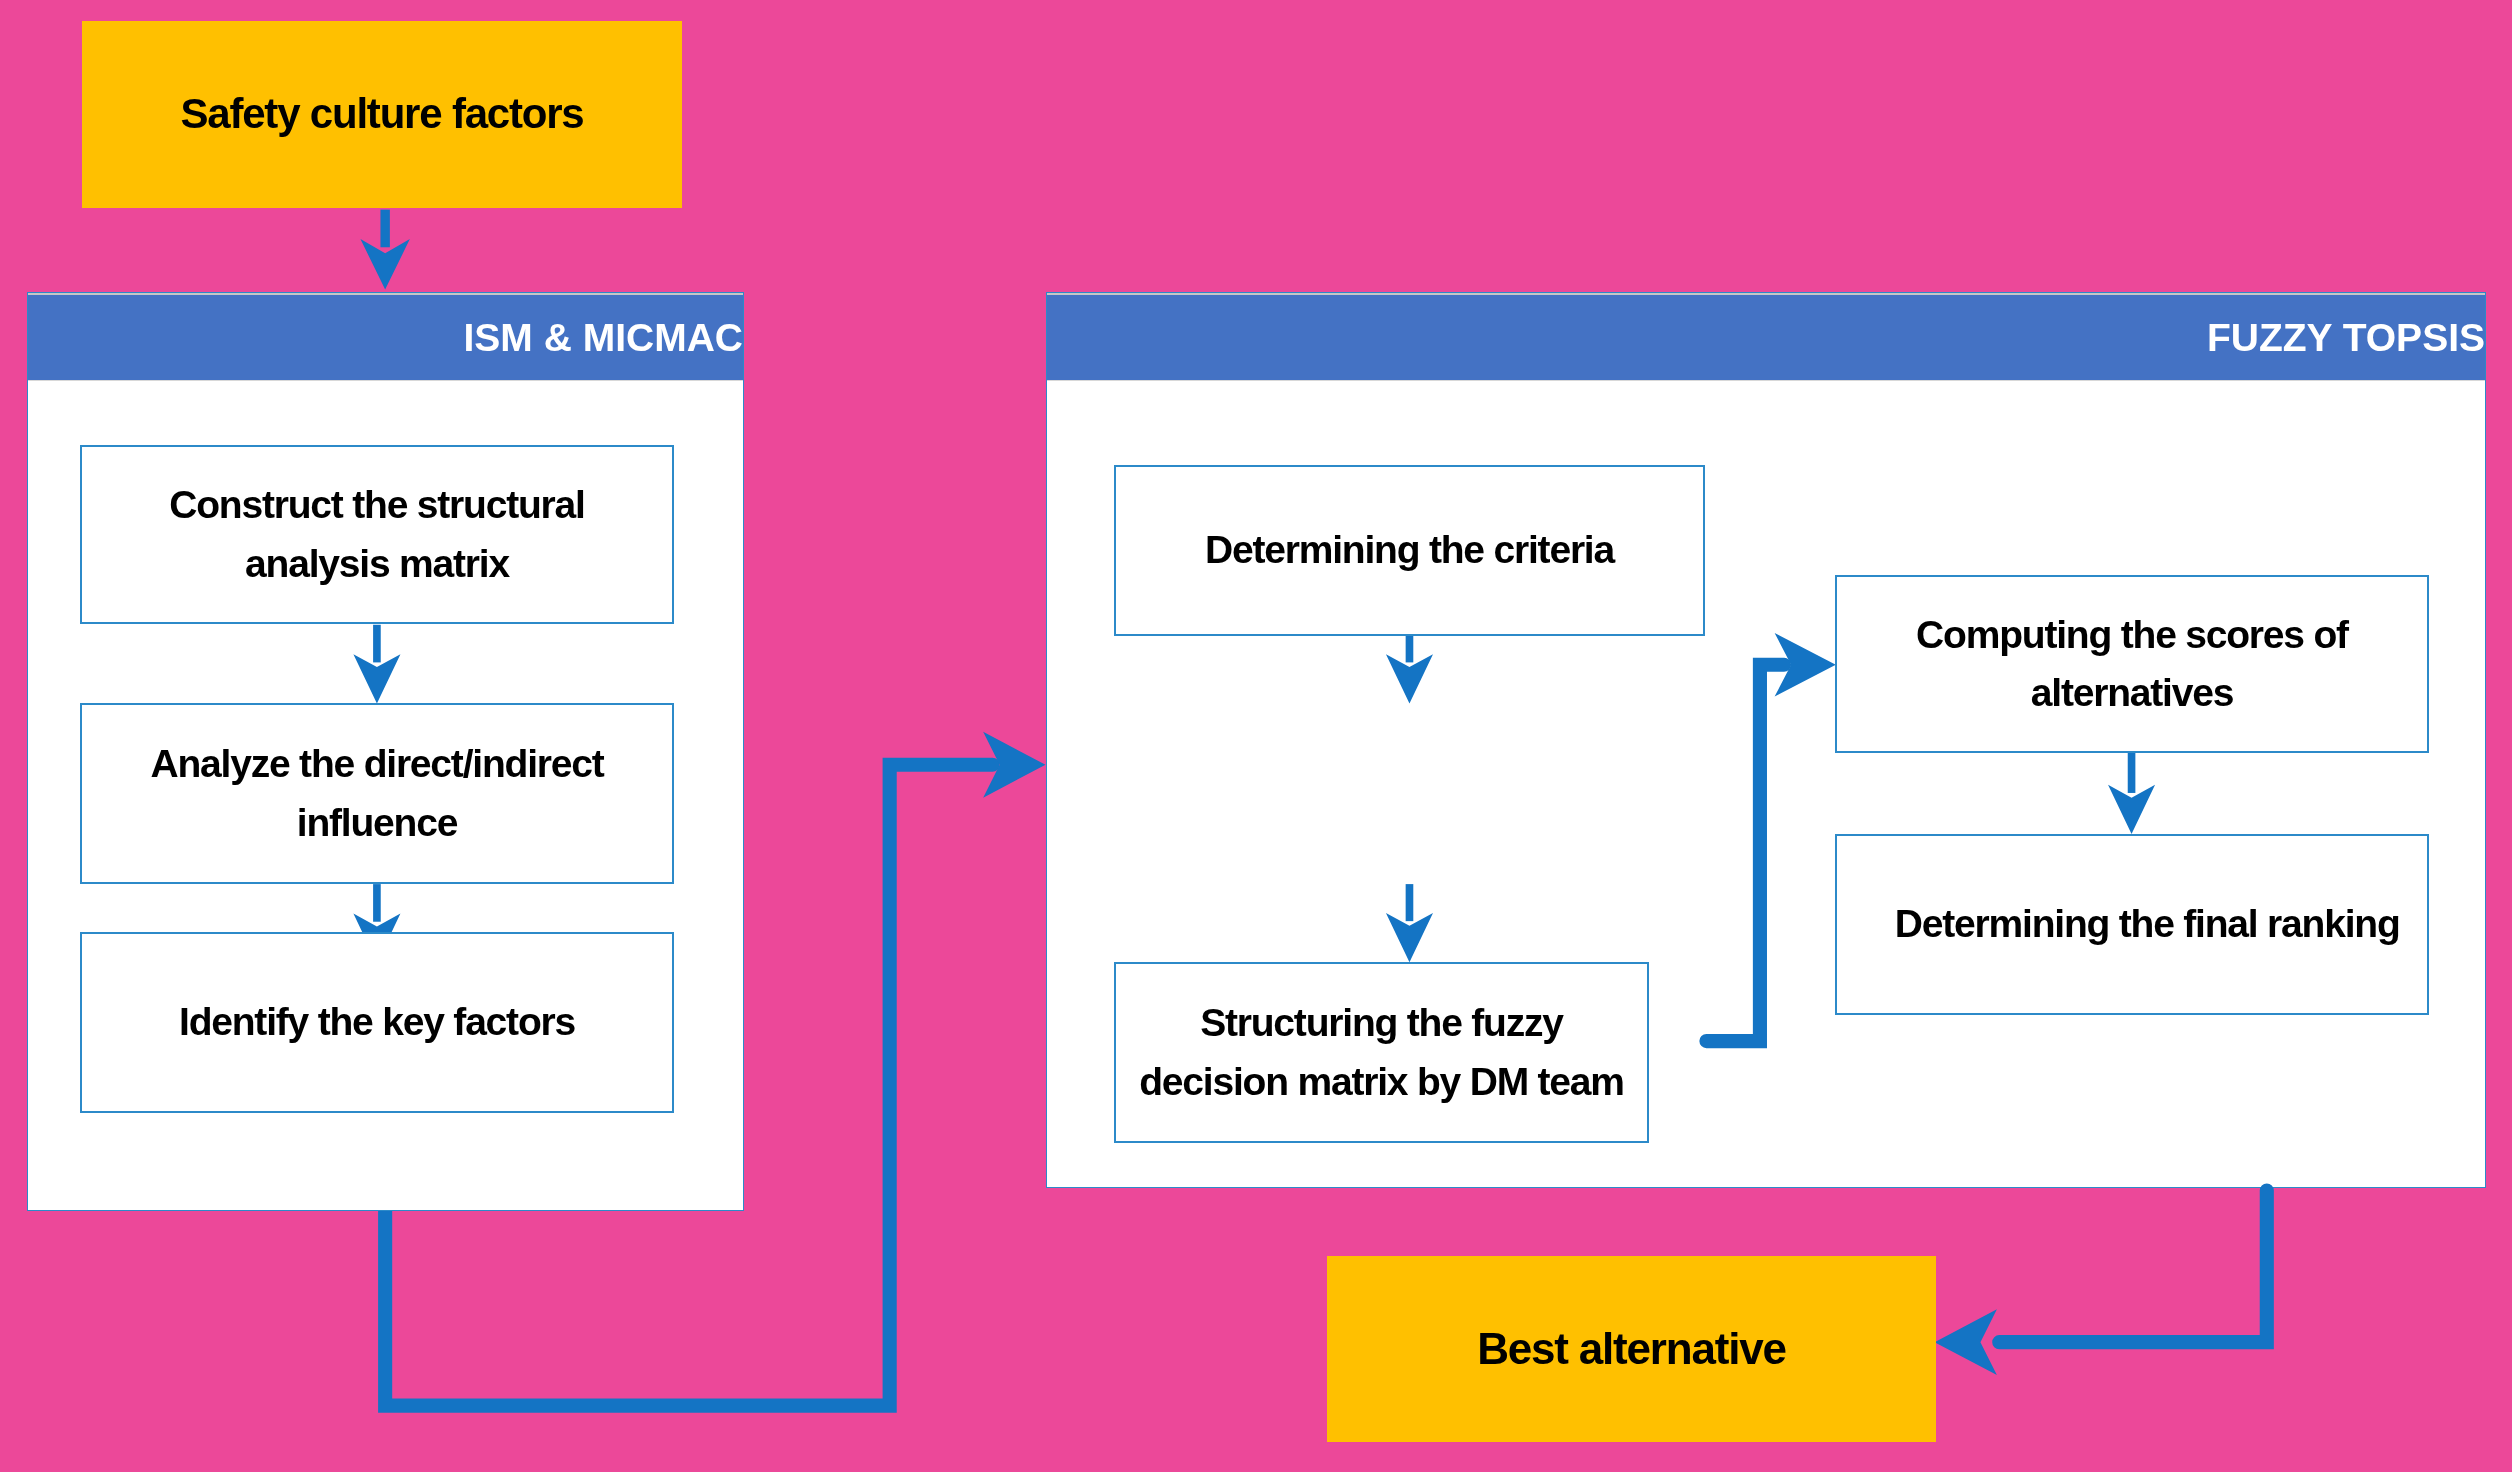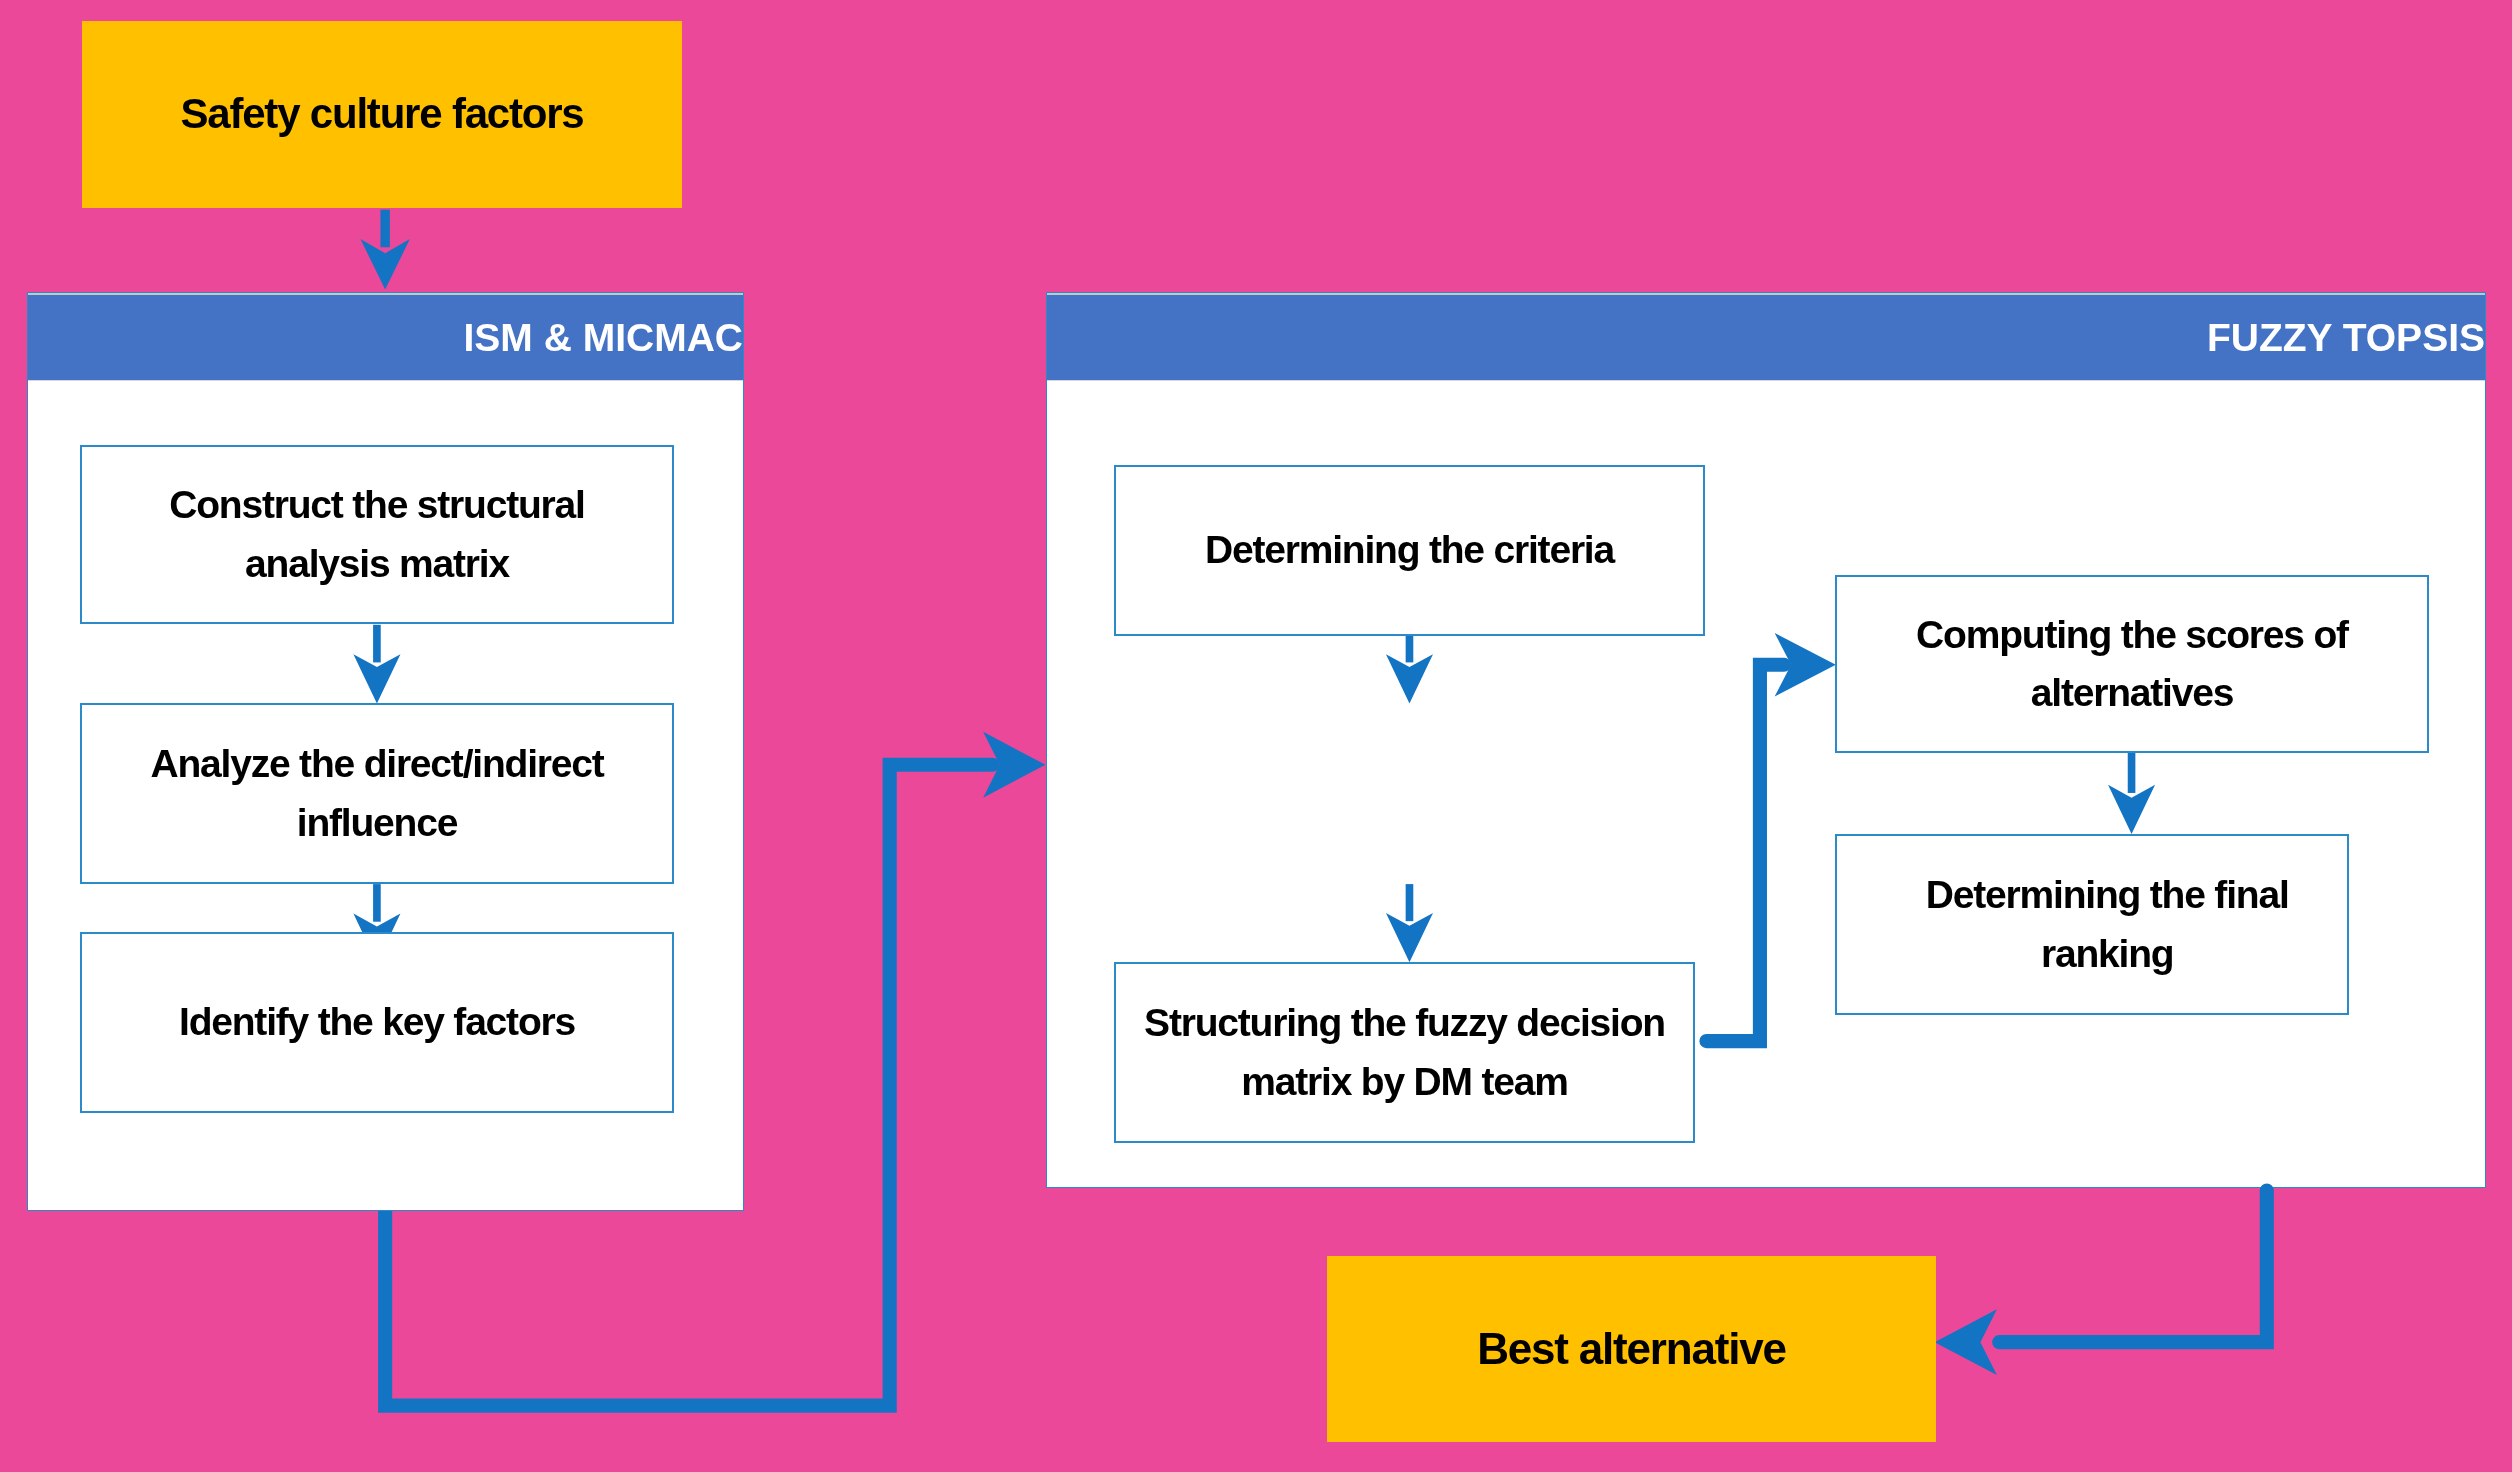--- a/index.html
+++ b/index.html
@@ -98,27 +98,27 @@
 
 
   <div class="panel" style="left:1046px;top:292px;width:1440px;height:896px;">
     <div class="panel-header">
       <span>FUZZY TOPSIS</span>
     </div>
   </div>
   <div class="step" style="left:1114px;top:465px;width:591px;height:171px;">
     <span>Determining the criteria</span>
   </div>
-  <div class="step" style="left:1114px;top:962px;width:581px;height:181px;">
+  <div class="step" style="left:1114px;top:962px;width:535px;height:181px;">
     <span>Structuring the fuzzy decision matrix by DM team</span>
   </div>
   <div class="step" style="left:1835px;top:575px;width:594px;height:178px;">
     <span>Computing the scores of alternatives</span>
   </div>
-  <div class="step" style="left:1835px;top:834px;width:514px;height:181px;padding-left:48px;">
+  <div class="step" style="left:1835px;top:834px;width:594px;height:181px;padding-left:48px;">
     <span>Determining the final ranking</span>
   </div>
 
   <div class="node orange" style="left:1327px;top:1256px;width:609px;height:186px;font-size:44px;">
     <span>Best alternative</span>
   </div>
 
 </div>
 
 

